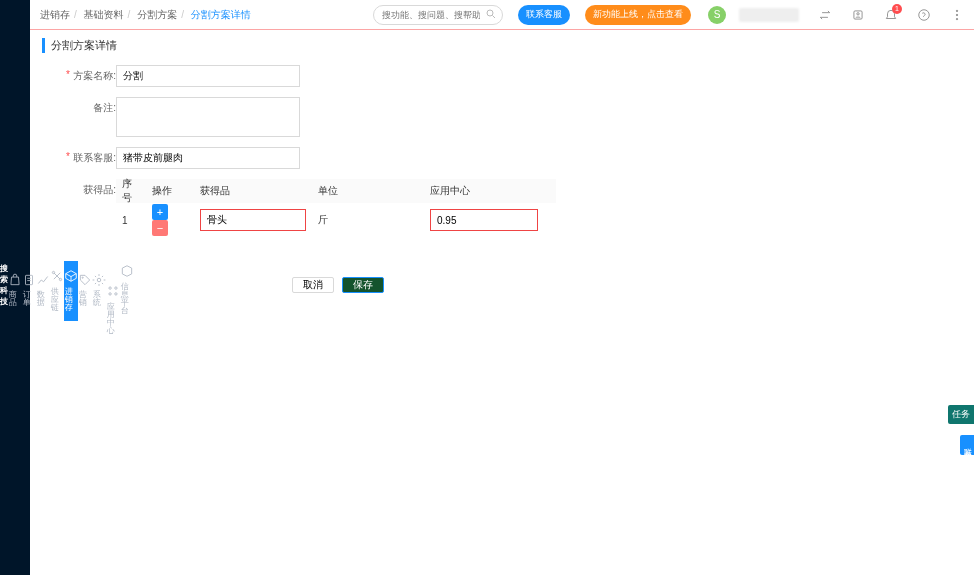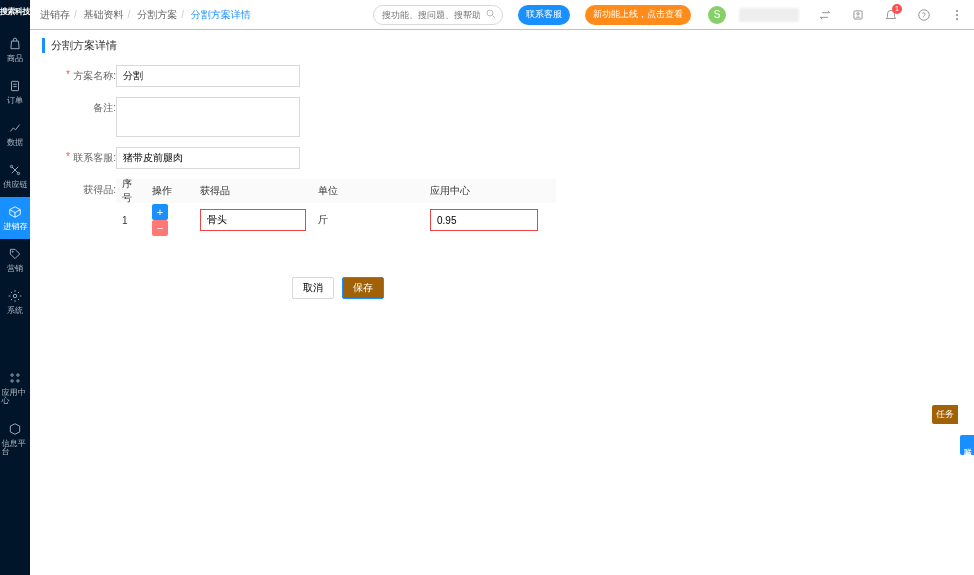--- a/index.html
+++ b/index.html
@@ -1,20 +1,20 @@
 <!DOCTYPE html>
 <html><head>
 <meta charset="utf-8">
 <style>
 * { box-sizing: border-box; margin: 0; padding: 0; }
 body { font-family: "Microsoft YaHei", Arial, sans-serif; font-size: 11px; color: #333; background: #fff; }
 .app { display: flex; width: 974px; height: 575px; position: relative; overflow: hidden; }
 
 
-.sidebar { width: 30px; background: #001529; color: #b0b8c4; display: flex; flex-direction: column; align-items: center; padding-top: 6px; height: 100%; flex-shrink: 0; }
+.sidebar { width: 30px; background: #001529; color: #b0b8c4; display: flex; flex-direction: row; align-items: center; padding-top: 6px; height: 100%; flex-shrink: 0; }
 .logo { font-size: 8px; color: #fff; font-weight: bold; margin-bottom: 12px; letter-spacing: -0.5px; }
 .nav-item { width: 30px; display: flex; flex-direction: column; align-items: center; justify-content: center; padding: 8px 0; cursor: pointer; color: #b0b8c4; }
 .nav-item.spacer-top { margin-top: 40px; }
 .nav-item.active { background: #1890ff; color: #fff; }
 .nav-icon { width: 14px; height: 14px; margin-bottom: 3px; display: flex; align-items: center; justify-content: center; }
 .nav-icon svg { width: 14px; height: 14px; fill: none; stroke: currentColor; stroke-width: 1.5; }
 .nav-label { font-size: 9px; line-height: 1; transform: scale(0.9); }
 
 
 .main { flex: 1; display: flex; flex-direction: column; position: relative; height: 100%; }
@@ -55,25 +55,25 @@
 .col-item { width: 118px; }
 .col-unit { width: 112px; }
 .col-coef { width: 120px; }
 .trow { display: flex; align-items: center; height: 34px; font-size: 10px; }
 .btn-sq { width: 16px; height: 16px; display: inline-flex; align-items: center; justify-content: center; color: #fff; font-size: 11px; line-height: 1; cursor: pointer; border-radius: 2px; margin-right: 4px; }
 .btn-add { background: #1890ff; }
 .btn-del { background: #ff7875; }
 .cell-input { width: 100%; height: 22px; border: 1px solid #ef4444; padding: 0 6px; font-size: 10px; }
 
 .actions { display: flex; justify-content: center; gap: 8px; margin-top: 30px; width: 540px; margin-left: 38px; }
-.btn { height: 22px; padding: 0 10px; font-size: 10px; border: 1px solid #d9d9d9; background: #fff; cursor: pointer; border-radius: 2px; }
-.btn.primary { background: #a16207; color: #fff; border-color: #1890ff; }
-
-
-.float-task { position: absolute; right: 16px; top: 405px; background: #a16207; color: #fff; font-size: 9px; padding: 3px 4px; border-radius: 2px 0 0 2px; cursor: pointer; }
+.btn { height: 16px; padding: 0 10px; font-size: 10px; border: 1px solid #d9d9d9; background: #fff; cursor: pointer; border-radius: 2px; }
+.btn.primary { background: #14532d; color: #fff; border-color: #1890ff; }
+
+
+.float-task { position: absolute; right: 0; top: 405px; background: #0f766e; color: #fff; font-size: 9px; padding: 3px 4px; border-radius: 2px 0 0 2px; cursor: pointer; }
 .float-contact { position: absolute; right: 0; top: 435px; background: #1890ff; color: #fff; font-size: 8px; width: 14px; padding: 6px 2px; text-align: center; writing-mode: vertical-rl; border-radius: 2px 0 0 2px; cursor: pointer; letter-spacing: 2px; }
 </style>
 </head>
 <body>
 
 <div class="app">
   <div class="sidebar">
     <div class="logo">搜索科技</div>
 
     <div class="nav-item">

